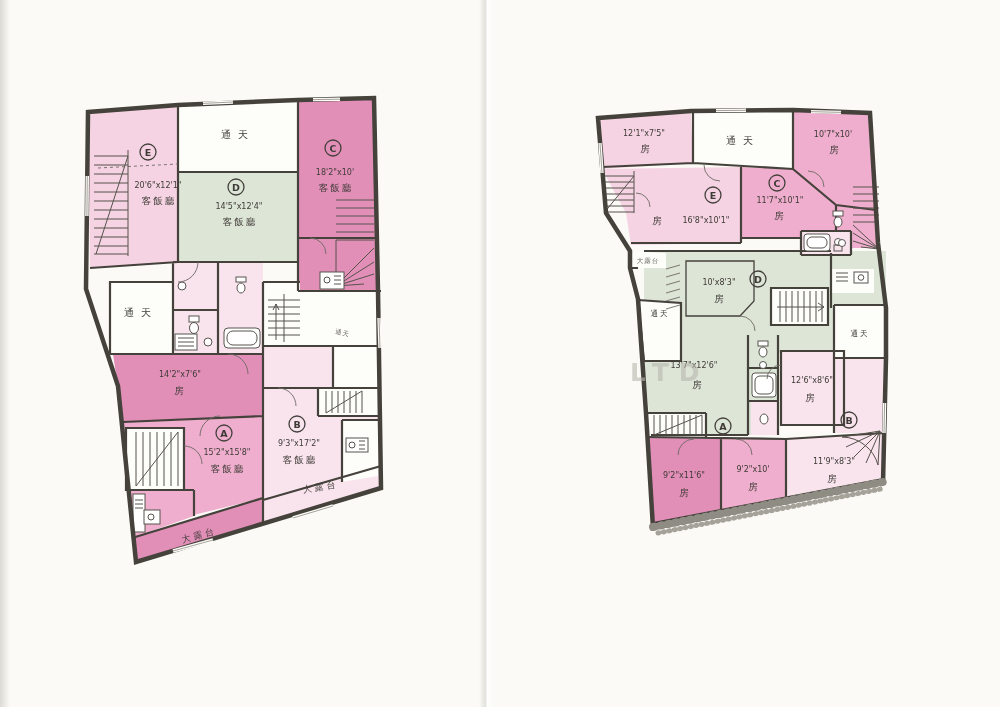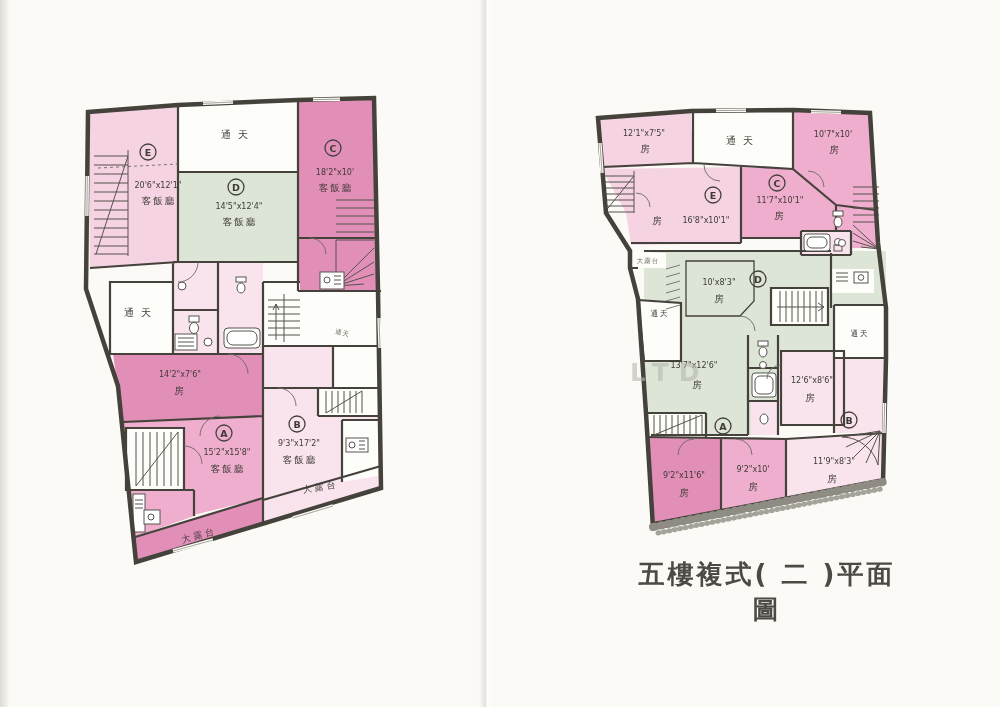--- a/index.html
+++ b/index.html
@@ -346,14 +346,13 @@
     <text class="cjk" x="99" y="393">房</text>
     <text class="dim" x="167" y="369">9'2"x10'</text>
     <text class="cjk" x="168" y="387">房</text>
     <text class="dim" x="248" y="361">11'9"x8'3"</text>
     <text class="cjk" x="247" y="379">房</text>
   </svg>
 
   <div class="watermark">LTD</div>
   <div class="crease"></div>
 
-  <div class="plan-title" id="title2">五樓複式( 二 )平面圖</div>
 </div>
 
 </body></html>

